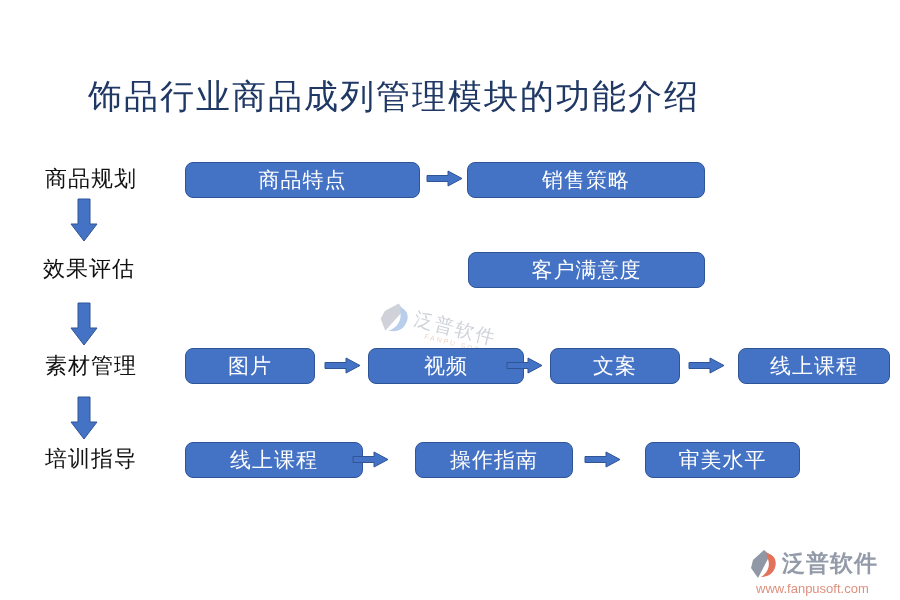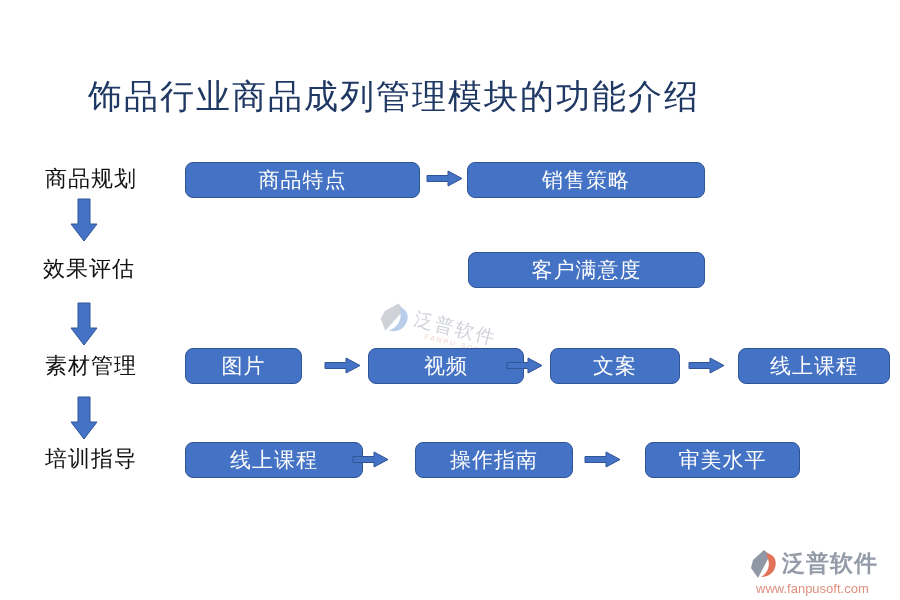--- a/index.html
+++ b/index.html
@@ -24,21 +24,21 @@
     position:absolute;height:36px;z-index:2;
     background:var(--box-fill);border:1.6px solid var(--box-border);border-radius:8px;
     display:flex;align-items:center;justify-content:center;
     color:var(--box-text);font-size:21px;letter-spacing:1px;box-sizing:border-box;
     white-space:nowrap;
   }
   .b-r1-0{left:185px;top:162px;width:235px}
   .b-r1-1{left:467px;top:162px;width:238px}
   .b-r2-0{left:185px;top:252px;width:240px}
   .b-r2-1{left:468px;top:252px;width:237px}
-  .b-r3-0{left:185px;top:348px;width:117px}
+  .b-r3-0{left:185px;top:348px;width:130px}
   .b-r3-1{left:368px;top:348px;width:156px}
   .b-r3-2{left:550px;top:348px;width:130px}
   .b-r3-3{left:738px;top:348px;width:152px}
   .b-r4-0{left:185px;top:442px;width:178px}
   .b-r4-1{left:415px;top:442px;width:158px}
   .b-r4-2{left:645px;top:442px;width:155px}
   .arrow{position:absolute;z-index:2;line-height:0}
   .arrow-shape{fill:var(--arrow-fill);stroke:var(--arrow-border);stroke-width:1}
   .ra-1{left:426px;top:170px}
   .ra-3a{left:324px;top:357px}

